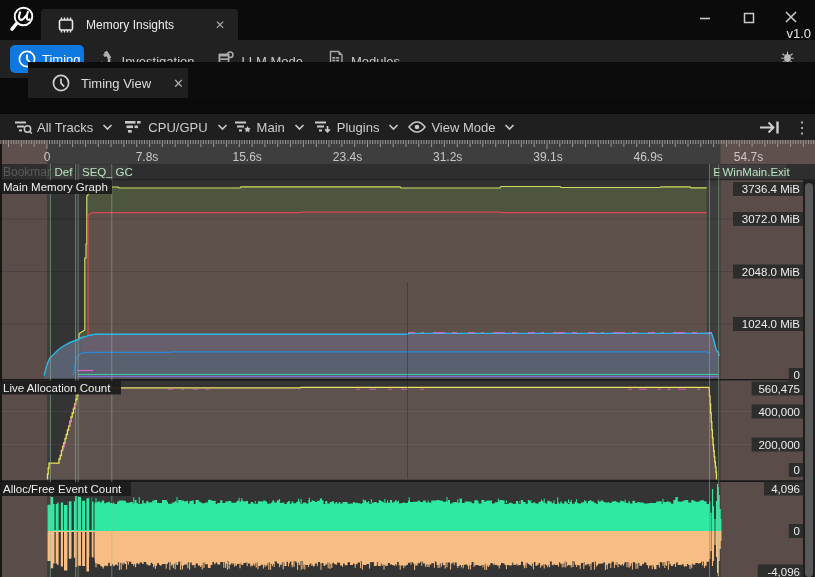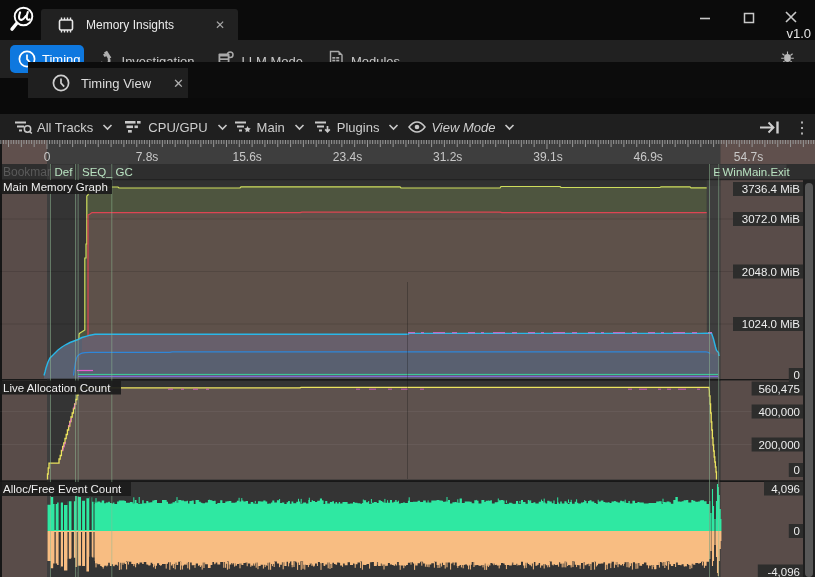--- a/index.html
+++ b/index.html
@@ -164,21 +164,21 @@
         </g>
         <path d="M14.5 8v5.4M12.2 11.3l2.3 2.5 2.3-2.5" stroke="#c9c9c9" stroke-width="1.7" fill="none"></path>
       </svg>
       <span>Plugins</span>
       <span style="margin-left:5px;display:flex;">
         <svg width="11" height="8" viewBox="0 0 11 8">
           <path d="M1.5 2l4 4 4-4" stroke="#c9c9c9" stroke-width="1.6" fill="none"></path>
         </svg>
       </span>
     </div>
-  <div class="fitem" style="margin-left:8px;font-style:italic;">
+  <div class="fitem" style="margin-left:8px;">
       <svg width="20" height="14" viewBox="0 0 20 14">
         <path d="M2 7c2.6-3.4 5.2-5 8-5s5.4 1.6 8 5c-2.6 3.4-5.2 5-8 5s-5.4-1.6-8-5z" stroke="#c9c9c9" stroke-width="1.5" fill="none"></path>
         <circle cx="10" cy="7" r="2.3" fill="#c9c9c9"></circle>
       </svg>
       <span>View Mode</span>
       <span style="margin-left:5px;display:flex;">
         <svg width="11" height="8" viewBox="0 0 11 8">
           <path d="M1.5 2l4 4 4-4" stroke="#c9c9c9" stroke-width="1.6" fill="none"></path>
         </svg>
       </span>

